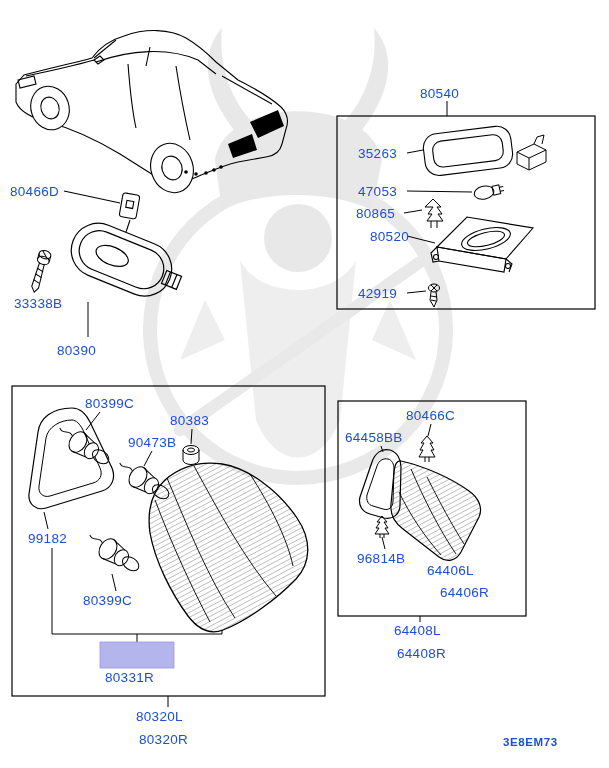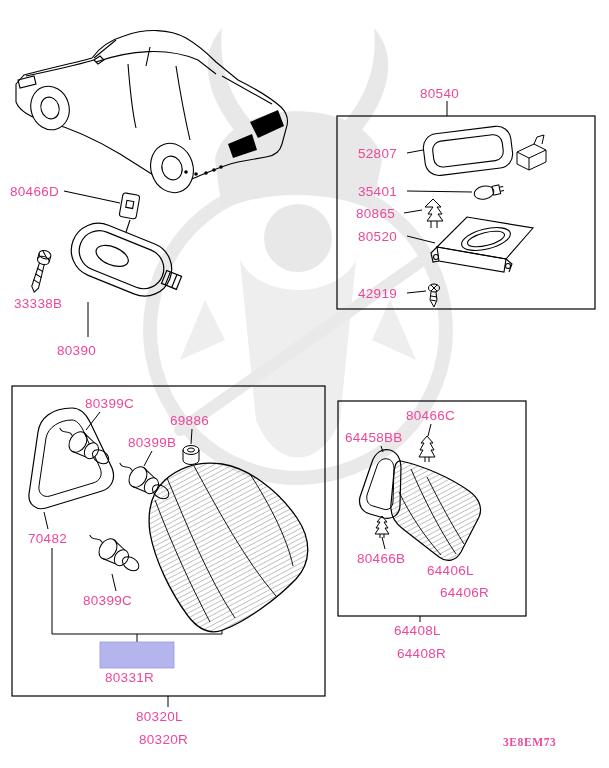--- a/index.html
+++ b/index.html
@@ -2,24 +2,24 @@
 <html><head>
 <meta charset="utf-8">
 <style>
   html,body{margin:0;padding:0;background:#fff;}
   .stage{
     position:relative;width:609px;height:768px;background:#ffffff;
     font-family:"Liberation Sans",sans-serif;overflow:hidden;
   }
   svg.art{position:absolute;left:0;top:0;}
   .lbl{
-    position:absolute;font-size:13.5px;line-height:15px;color:#ec4899;
+    position:absolute;font-size:13.5px;line-height:15px;color:#1d4ed8;
     white-space:nowrap;letter-spacing:.3px;
   }
-  .code{font-weight:bold;font-size:11.5px;letter-spacing:.6px;font-family:Liberation Serif, serif;}
+  .code{font-weight:bold;font-size:11.5px;letter-spacing:.6px;}
 </style>
 </head>
 <body>
 
 <div class="stage">
 
   <svg class="art" width="609" height="768" viewBox="0 0 609 768">
     <defs>
       <pattern id="hatch" width="4.4" height="4.4" patternUnits="userSpaceOnUse" patternTransform="rotate(62)">
         <line x1="0" y1="0" x2="0" y2="4.4" stroke="#2b2b2b" stroke-width="0.55"></line>
@@ -241,37 +241,37 @@
       <path d="M380,534 L380,538 M384,534 L384,538"></path>
       <path d="M385,549 L382,537"></path>
     </g>
   </svg>
 
   <div class="lbl" style="left:10px;top:184px">80466D</div>
   <div class="lbl" style="left:14px;top:296px">33338B</div>
   <div class="lbl" style="left:57px;top:343px">80390</div>
 
   <div class="lbl" style="left:420px;top:86px">80540</div>
-  <div class="lbl" style="left:358px;top:146px">52807</div>
-  <div class="lbl" style="left:358px;top:184px">35401</div>
+  <div class="lbl" style="left:358px;top:146px">35263</div>
+  <div class="lbl" style="left:358px;top:184px">47053</div>
   <div class="lbl" style="left:356px;top:206px">80865</div>
-  <div class="lbl" style="left:358px;top:229px">80520</div>
+  <div class="lbl" style="left:370px;top:229px">80520</div>
   <div class="lbl" style="left:358px;top:286px">42919</div>
 
   <div class="lbl" style="left:85px;top:396px">80399C</div>
-  <div class="lbl" style="left:170px;top:413px">69886</div>
-  <div class="lbl" style="left:128px;top:435px">80399B</div>
-  <div class="lbl" style="left:28px;top:531px">70482</div>
+  <div class="lbl" style="left:170px;top:413px">80383</div>
+  <div class="lbl" style="left:128px;top:435px">90473B</div>
+  <div class="lbl" style="left:28px;top:531px">99182</div>
   <div class="lbl" style="left:83px;top:593px">80399C</div>
   <div class="lbl" style="left:105px;top:670px">80331R</div>
   <div class="lbl" style="left:136px;top:709px">80320L</div>
   <div class="lbl" style="left:139px;top:732px">80320R</div>
 
   <div class="lbl" style="left:406px;top:408px">80466C</div>
   <div class="lbl" style="left:345px;top:430px">64458BB</div>
-  <div class="lbl" style="left:357px;top:551px">80466B</div>
+  <div class="lbl" style="left:357px;top:551px">96814B</div>
   <div class="lbl" style="left:427px;top:563px">64406L</div>
   <div class="lbl" style="left:440px;top:585px">64406R</div>
   <div class="lbl" style="left:394px;top:623px">64408L</div>
   <div class="lbl" style="left:397px;top:646px">64408R</div>
 
   <div class="lbl code" style="left:503px;top:735px">3E8EM73</div>
 </div>
 
 </body></html>

